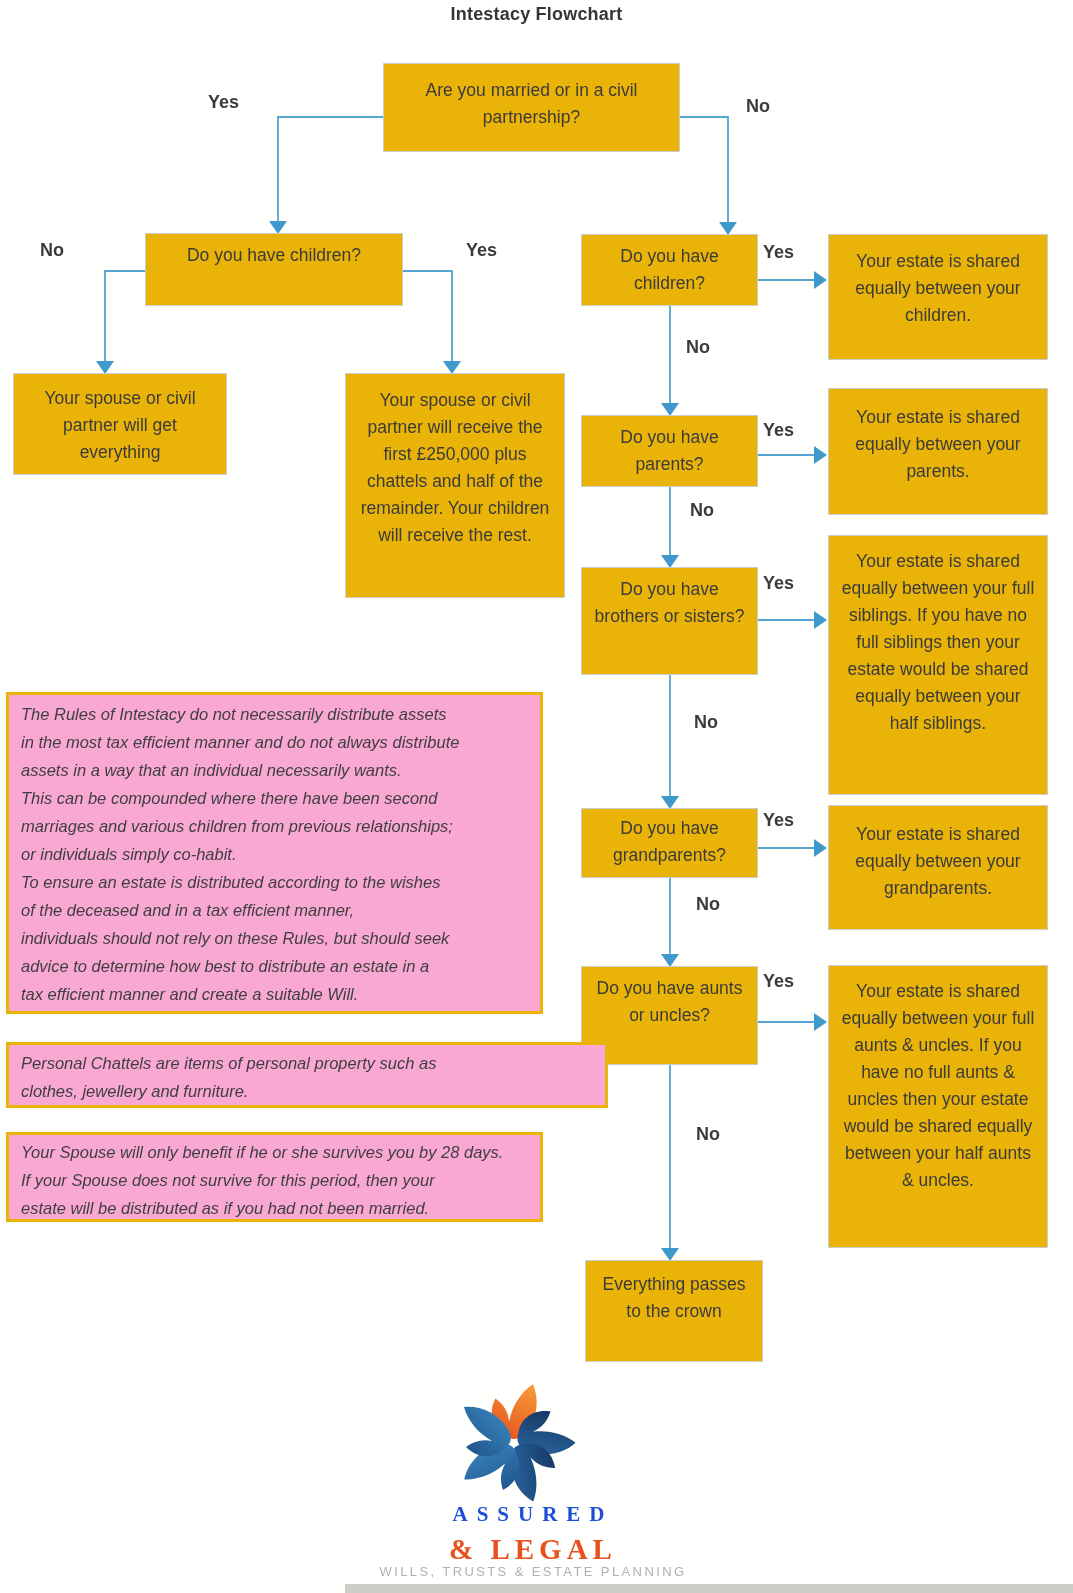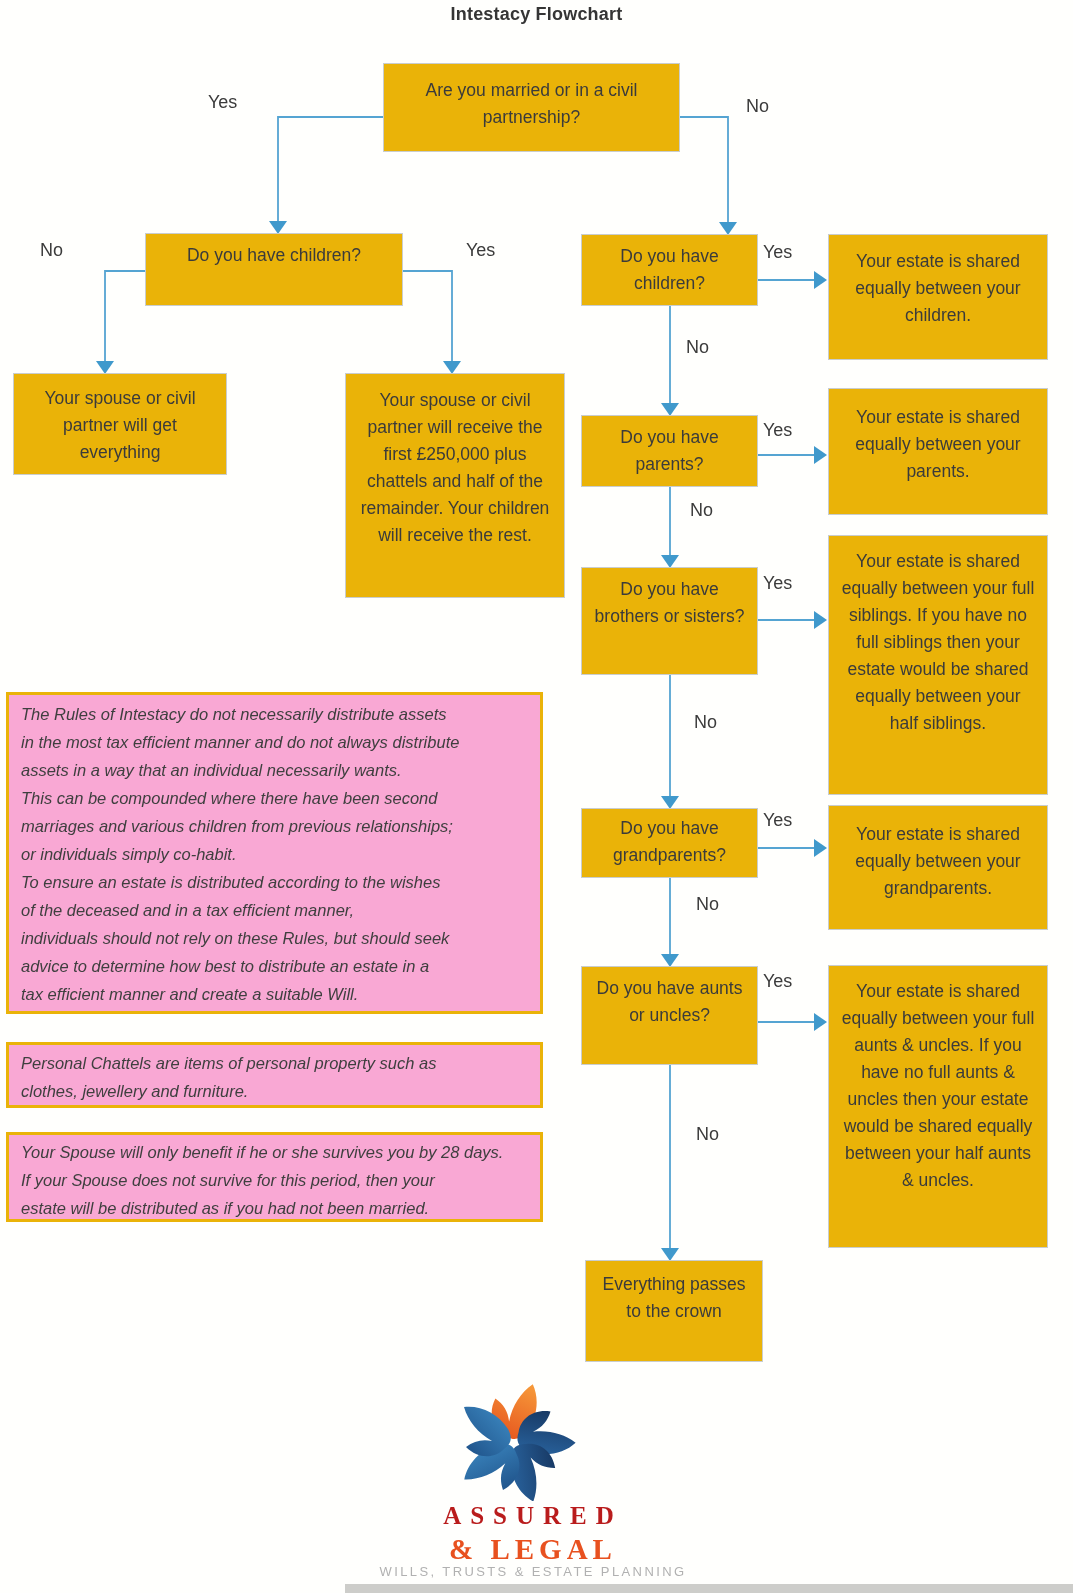--- a/index.html
+++ b/index.html
@@ -3,27 +3,27 @@
 <meta charset="utf-8">
 <style>
   html,body{margin:0;padding:0;background:#e9e9e9;}
   .page{position:relative;width:1073px;height:1593px;margin:0 auto;background:#fffffd;
         font-family:"Liberation Sans",sans-serif;color:#3b3b3b;overflow:hidden;}
   .title{position:absolute;top:4px;left:0;width:1073px;text-align:center;
          font-size:18px;font-weight:bold;color:#353535;letter-spacing:.2px;}
   .connectors{position:absolute;left:0;top:0;width:1073px;height:1593px;}
   .node{position:absolute;background:#eab308;border:1px solid #c9cdce;box-sizing:border-box;
         text-align:center;font-size:17.5px;line-height:27px;padding:8px 10px;color:#3b3b3b;}
-  .elabel{position:absolute;font-size:18px;color:#3b3b3b;}
+  .elabel{position:absolute;font-size:18px;color:#3b3b3b;font-weight:bold;}
   .note{position:absolute;background:#f9a8d4;border:3px solid #eab308;box-sizing:border-box;
         font-style:italic;font-size:16.5px;line-height:28px;padding:5px 12px;
         white-space:pre-line;color:#3f3f3f;}
   .brand{position:absolute;left:333px;width:400px;text-align:center;box-sizing:border-box;}
-  .brand-top{font-family:"Liberation Serif",serif;font-weight:bold;font-size:25px;
-             letter-spacing:9px;color:#b91c1c;}
+  .brand-top{font-family:"Liberation Serif",serif;font-weight:bold;font-size:21px;
+             letter-spacing:9px;color:#1d4ed8;}
   .brand-bottom{font-family:"Liberation Serif",serif;font-weight:bold;font-size:29px;
                 letter-spacing:5px;color:#e8511f;}
   .brand-tagline{font-size:13px;letter-spacing:2.4px;color:#b1b1b1;}
   .logo-mark{position:absolute;left:448px;top:1381px;}
   .scan-strip{position:absolute;left:345px;top:1584px;width:728px;height:9px;background:#cdcdca;}
 </style>
 </head>
 <body>
 
 <div class="page">
@@ -100,21 +100,21 @@
 in the most tax efficient manner and do not always distribute
 assets in a way that an individual necessarily wants.
 This can be compounded where there have been second
 marriages and various children from previous relationships;
 or individuals simply co-habit.
 To ensure an estate is distributed according to the wishes
 of the deceased and in a tax efficient manner,
 individuals should not rely on these Rules, but should seek
 advice to determine how best to  distribute an estate in a
 tax efficient manner and create a suitable Will.</div>
-  <div class="note" style="left:6px;top:1042px;width:537px;height:66px;padding-top:4px">Personal Chattels are items of personal property such as
+  <div class="note" style="left:6px;top:1042px;width:602px;height:66px;padding-top:4px">Personal Chattels are items of personal property such as
 clothes, jewellery and furniture.</div>
   <div class="note" style="left:6px;top:1132px;width:537px;height:90px;padding-top:3px">Your Spouse will only benefit if he or she survives you by 28 days.
 If your Spouse does not survive for this period, then your
 estate will be distributed as if you had not been married.</div>
 
   <svg class="logo-mark" width="132" height="120" viewBox="0 0 132 120">
     <defs>
       <linearGradient id="og" x1="0" y1="1" x2="1" y2="0">
         <stop offset="0" stop-color="#e54f1c"></stop>
           <stop offset="1" stop-color="#f79b3a"></stop>

